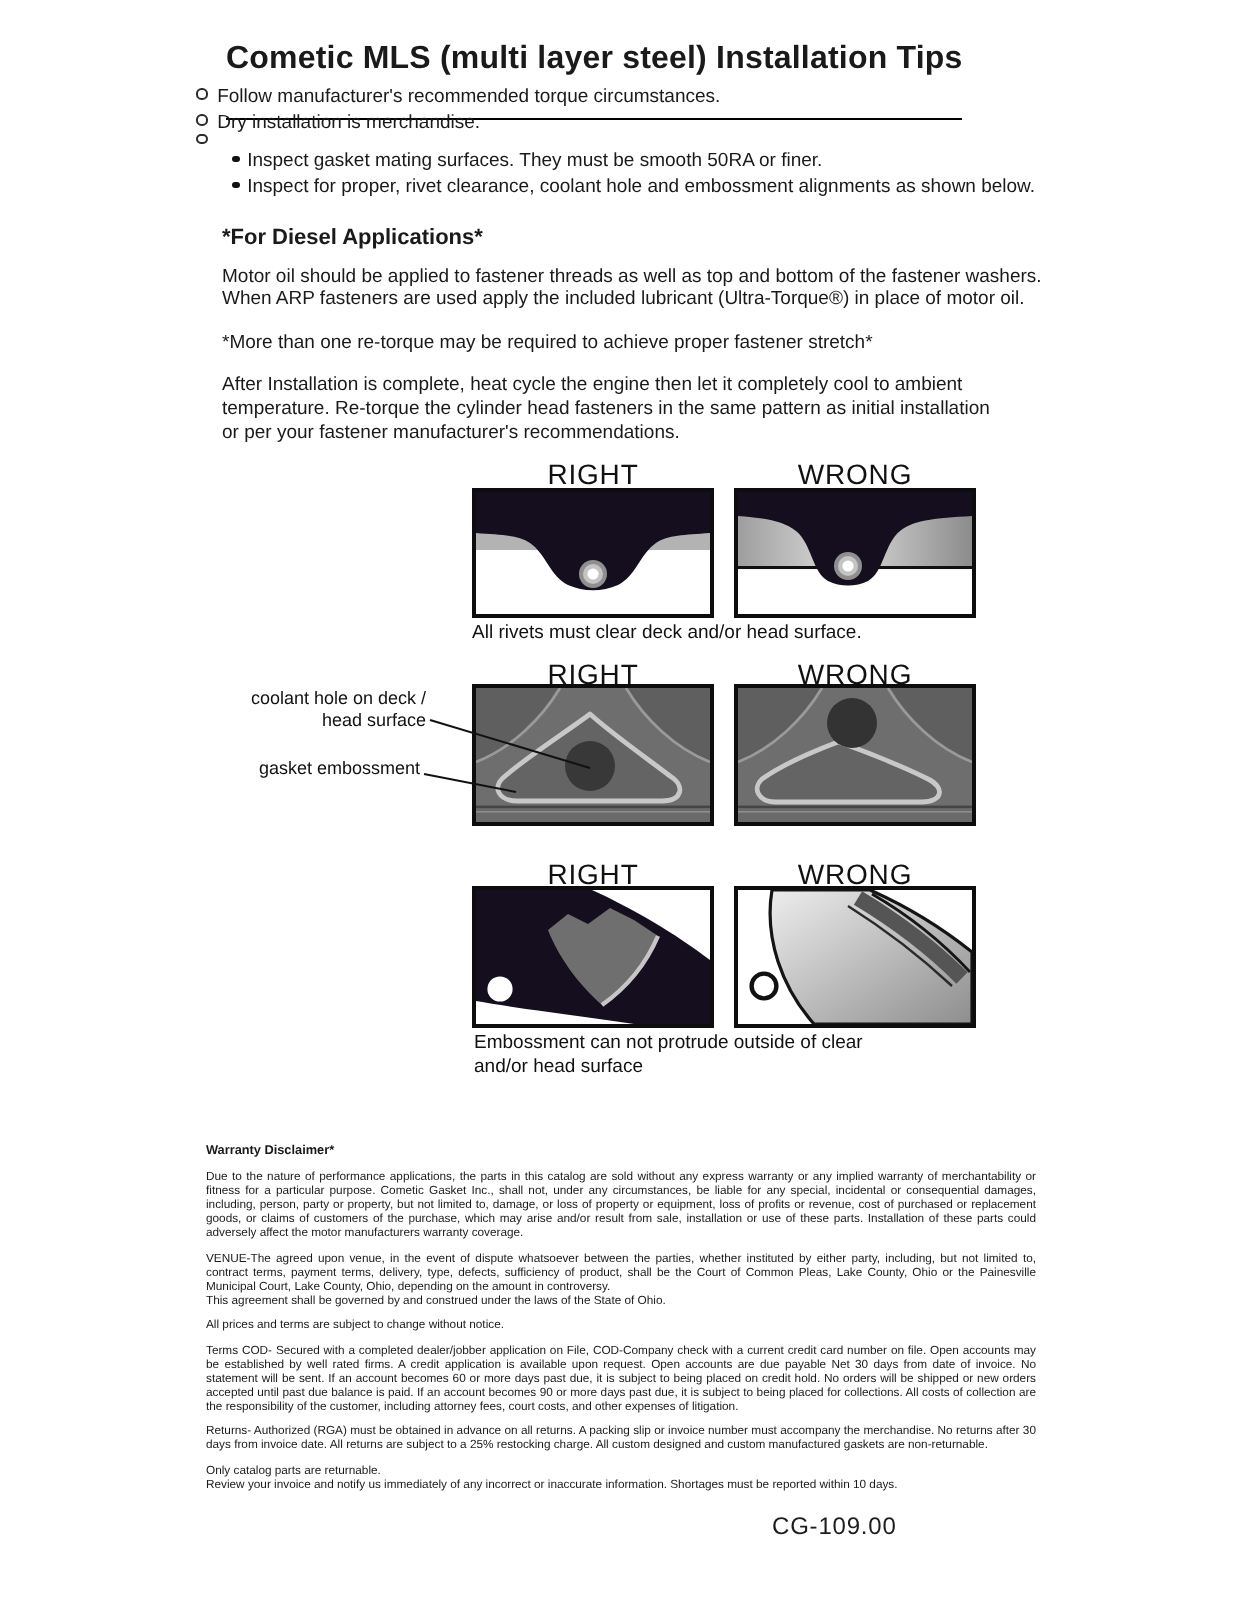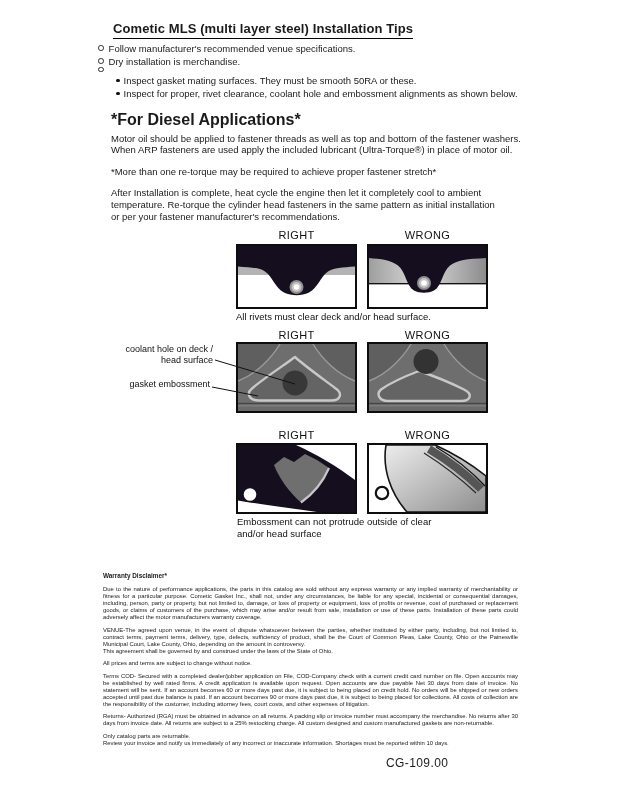--- a/index.html
+++ b/index.html
@@ -1,38 +1,38 @@
 <!DOCTYPE html>
 <html><head>
 <meta charset="utf-8">
 <style>
   html,body{margin:0;padding:0;background:#ffffff;}
   body{font-family:"Liberation Sans","DejaVu Sans",sans-serif;color:#1a1a1a;}
   .page{position:relative;width:618px;height:800px;background:#ffffff;overflow:hidden;}
 
   
-  .title{position:absolute;left:113px;top:21px;font-size:13px;font-weight:bold;
-         border-bottom:1.6px solid #000;padding-bottom:2px;letter-spacing:.1px;white-space:nowrap;}
+  .title{position:absolute;left:113px;top:21px;font-size:16px;font-weight:bold;
+         border-bottom:1.6px solid #000;padding-bottom:20px;letter-spacing:.1px;white-space:nowrap;}
 
   
   .bullets{position:absolute;left:98px;top:42px;font-size:9.5px;line-height:13px;}
   .b-row{white-space:nowrap;display:flex;align-items:baseline;}
   .b-row.sub{padding-left:18px;}
   .marker-o{flex:0 0 auto;width:3.6px;height:3.6px;border:1px solid #2a2a2a;border-radius:50%;
             margin-right:5px;position:relative;top:-1.5px;}
   .marker-dot{flex:0 0 auto;width:3.6px;height:3.6px;background:#111;border-radius:50%;
               margin-right:4px;position:relative;top:-1.5px;}
 
   
   .diesel{position:absolute;left:111px;top:114px;width:420px;font-size:9.5px;line-height:11.6px;}
-  .diesel h2{font-size:16px;font-weight:bold;margin:0 0 7px 0;}
+  .diesel h2{font-size:11px;font-weight:bold;margin:0 0 7px 0;}
   .diesel p{margin:0 0 10px 0;white-space:pre-line;}
 
   
-  .fig-label{position:absolute;width:121px;text-align:center;font-size:11px;
+  .fig-label{position:absolute;width:121px;text-align:center;font-size:14px;
              letter-spacing:.4px;color:#111;}
   .fig{position:absolute;width:121px;border:2px solid #0d0d0d;box-sizing:border-box;background:#fff;}
   .fig svg{display:block;width:100%;height:100%;}
   .fig-caption{position:absolute;font-size:9.5px;color:#111;white-space:pre-line;line-height:11.5px;}
   .side-label{position:absolute;font-size:9px;line-height:10.5px;text-align:right;color:#111;}
   .leader-overlay{position:absolute;left:205px;top:352px;width:100px;height:50px;pointer-events:none;}
 
   
   .disclaimer{position:absolute;left:103px;top:572px;width:415px;font-size:5.9px;line-height:7px;}
   .disclaimer .d-head{font-size:6.4px;font-weight:bold;margin:0 0 7px 0;}
@@ -43,32 +43,32 @@
 </head>
 <body>
 
 <div class="page">
 
   <div class="title">Cometic MLS (multi layer steel) Installation Tips</div>
 
   <div class="bullets">
     <div class="b-row">
       <span class="marker-o"></span>
-      <span>Follow manufacturer's recommended venue specifications.</span>
+      <span>Follow manufacturer's recommended torque circumstances.</span>
     </div>
     <div class="b-row">
       <span class="marker-o"></span>
       <span>Dry installation is merchandise.</span>
     </div>
     <div class="b-row">
       <span class="marker-o"></span>
     </div>
     <div class="b-row sub">
       <span class="marker-dot"></span>
-      <span>Inspect gasket mating surfaces.  They must be smooth 50RA or these.</span>
+      <span>Inspect gasket mating surfaces.  They must be smooth 50RA or finer.</span>
     </div>
     <div class="b-row sub">
       <span class="marker-dot"></span>
       <span>Inspect for proper, rivet clearance, coolant hole and embossment alignments as shown below.</span>
     </div>
   </div>
 
   <div class="diesel">
     <h2>*For Diesel Applications*</h2>
     <p>Motor oil should be applied to fastener threads as well as top and bottom of the fastener washers.

